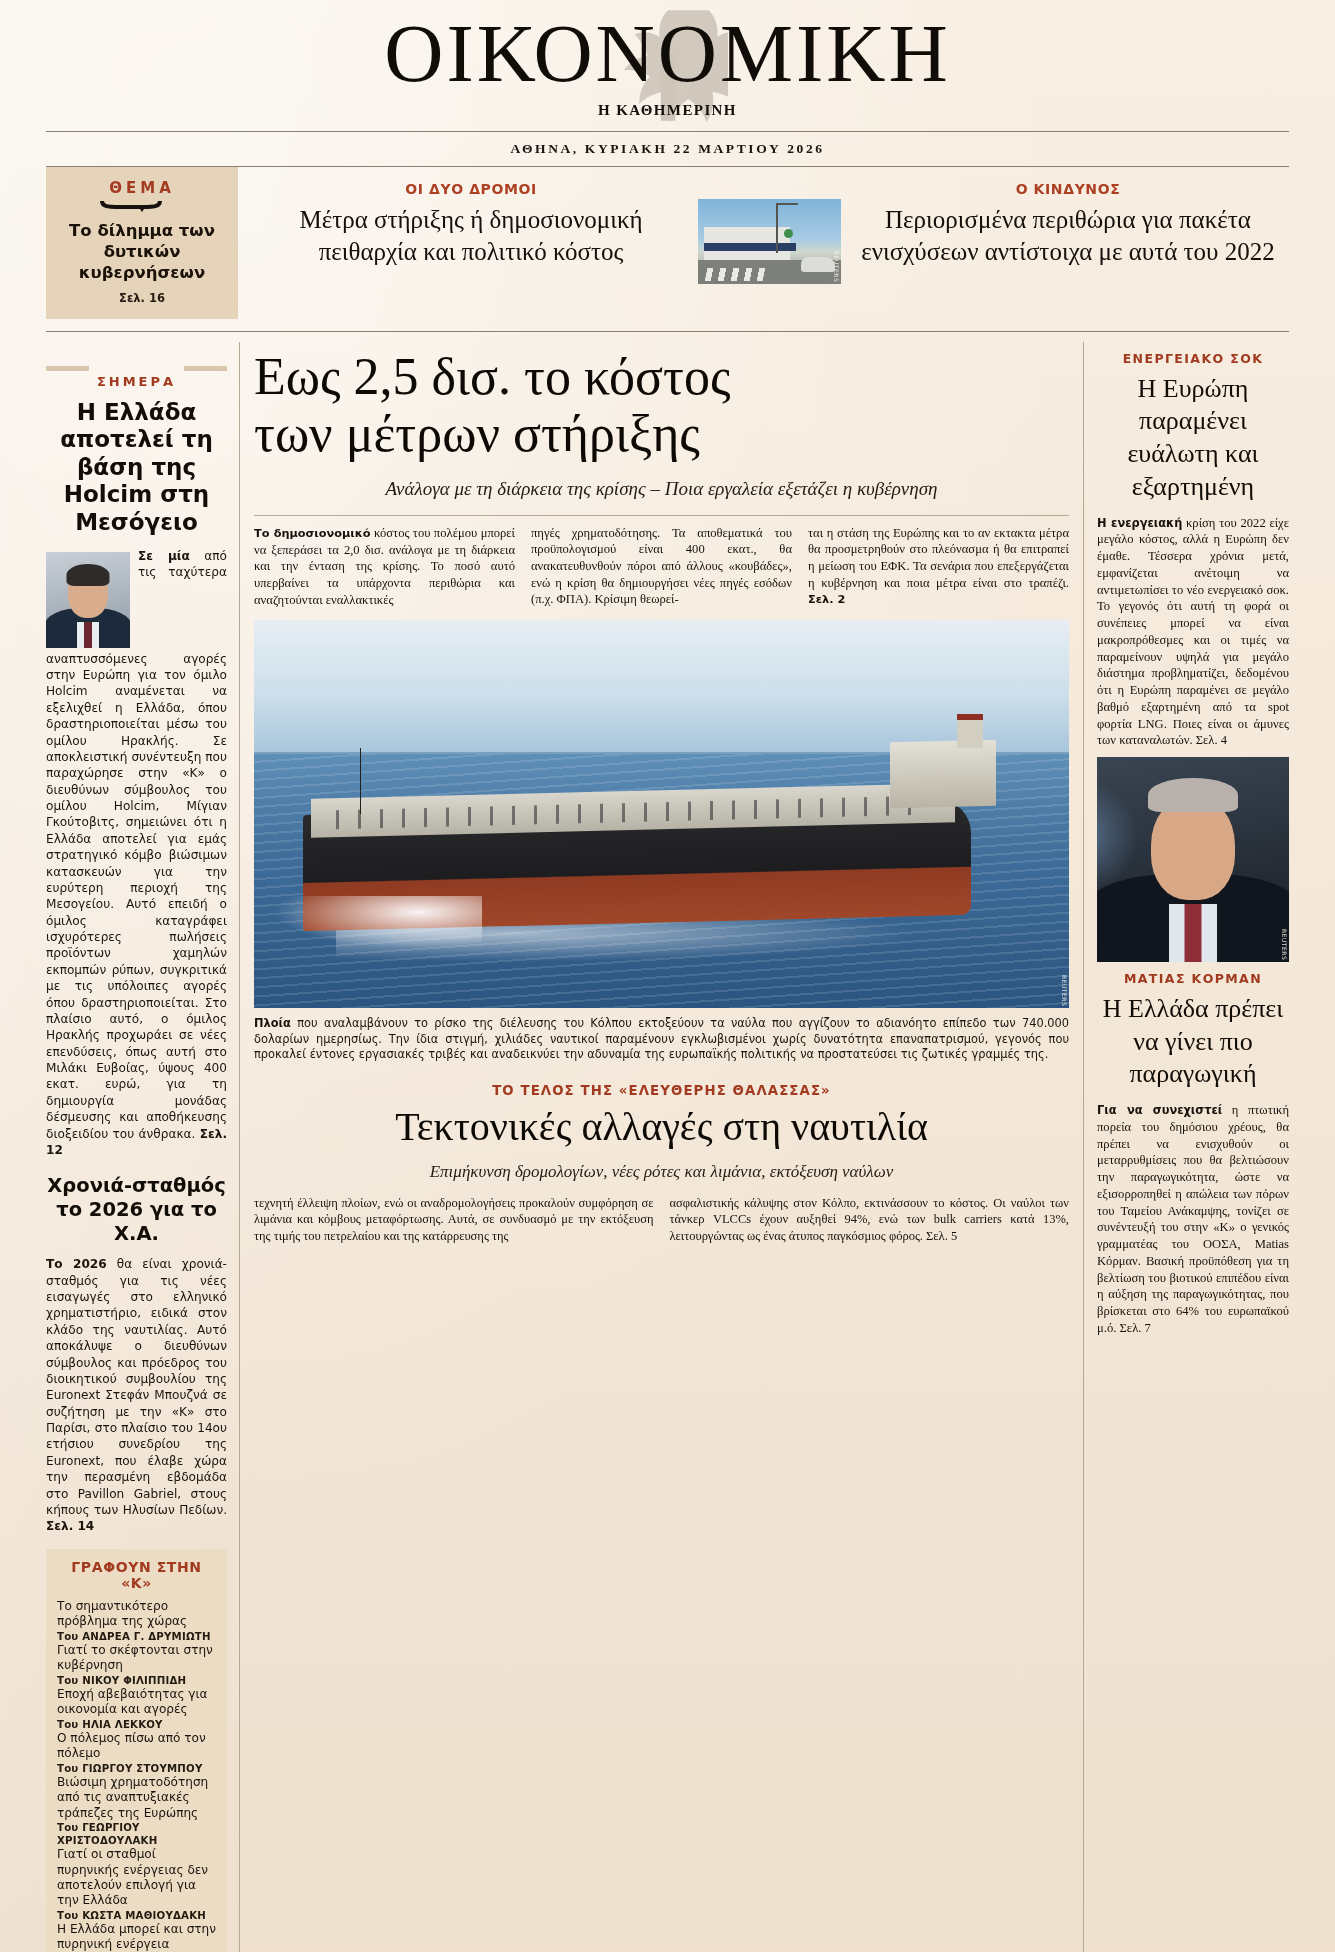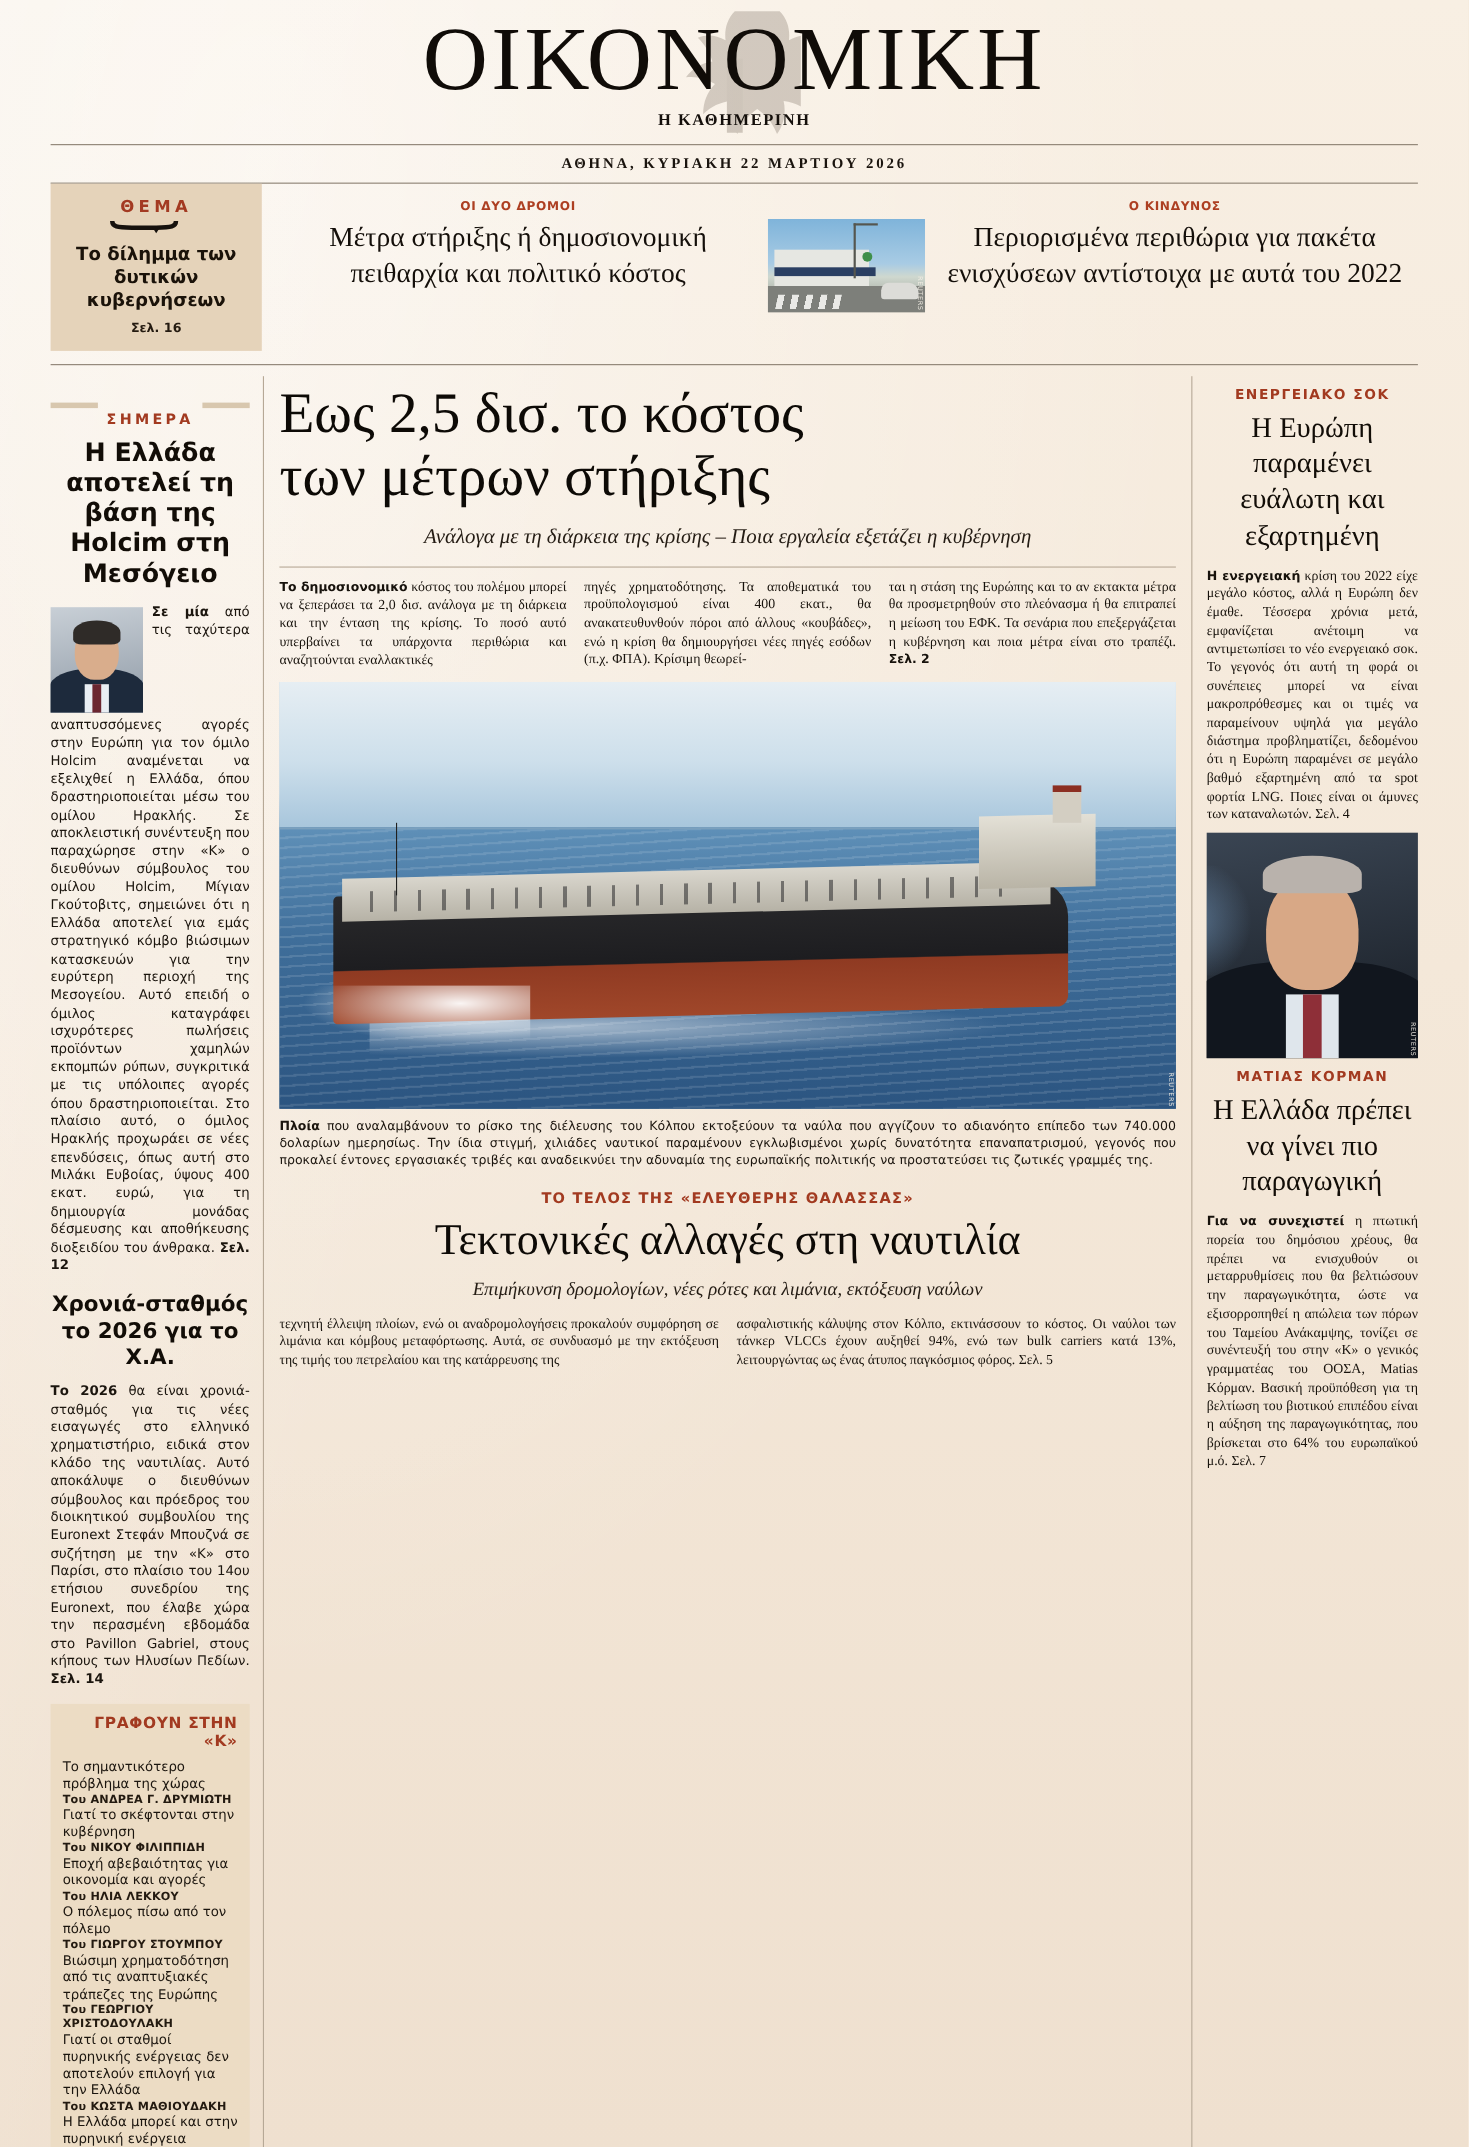--- a/index.html
+++ b/index.html
@@ -64,21 +64,21 @@
     font-weight:700;font-size:16.5px;line-height:1.26;color:#1a1209;
   }
   .thema-page{
     font-family:"DejaVu Sans", sans-serif;
     font-weight:700;font-size:11.5px;margin-top:7px;color:#241a10;
   }
   .teaser-mid{flex:1;display:flex;align-items:flex-start;padding:14px 6px 0 18px;}
   .teaser-col{flex:1;text-align:center;}
   .teaser-kicker{
     font-family:"DejaVu Sans", sans-serif;
-    color:#ad3f22;font-weight:700;font-size:11px;letter-spacing:.6px;margin-bottom:7px;
+    color:#ad3f22;font-weight:700;font-size:14px;letter-spacing:.6px;margin-bottom:7px;
   }
   .teaser-head{
     font-family:"Liberation Serif", serif;
     font-size:25px;line-height:1.26;color:#140f0a;font-weight:400;
   }
   .teaser-photo{
     width:143px;height:85px;flex:0 0 143px;margin:18px 12px 0;
     position:relative;overflow:hidden;border:0;
   }
   .teaser-photo .sky{position:absolute;inset:0;background:linear-gradient(180deg,#7fb4da 0%,#a8cbe4 48%,#cfd8cf 62%,#8c8d84 100%);}
@@ -160,21 +160,21 @@
   .serif-body{
     font-family:"Liberation Serif", serif;font-size:12.6px;line-height:1.33;
     text-align:justify;color:#17120c;hyphens:auto;
   }
   .serif-body b{font-family:"DejaVu Sans", sans-serif;font-size:11.4px;font-weight:700;}
 
   
   .box-tan{background:#ecdcc4;padding:10px 11px 12px;margin-top:14px;box-sizing:border-box;}
   .box-tan .bt{
     font-family:"DejaVu Sans", sans-serif;font-weight:700;font-size:14px;
-    color:#a23a20;text-align:right;letter-spacing:.6px;margin-bottom:8px;
+    color:#a23a20;text-align:center;letter-spacing:.6px;margin-bottom:8px;
   }
   .auth-item{font-family:"DejaVu Sans", sans-serif;font-size:12.1px;line-height:1.28;color:#1b150e;}
   .auth-by{font-family:"DejaVu Sans", sans-serif;font-weight:700;font-size:10.2px;letter-spacing:.2px;color:#231a10;}
   .box-pages{font-family:"DejaVu Sans", sans-serif;font-weight:700;font-size:12px;text-align:right;margin-top:9px;}
 
   
   .headline{
     font-family:"Liberation Serif", serif;
     font-size:52px;line-height:1.1;color:#0d0a06;
     margin:6px 0 0;font-weight:400;

